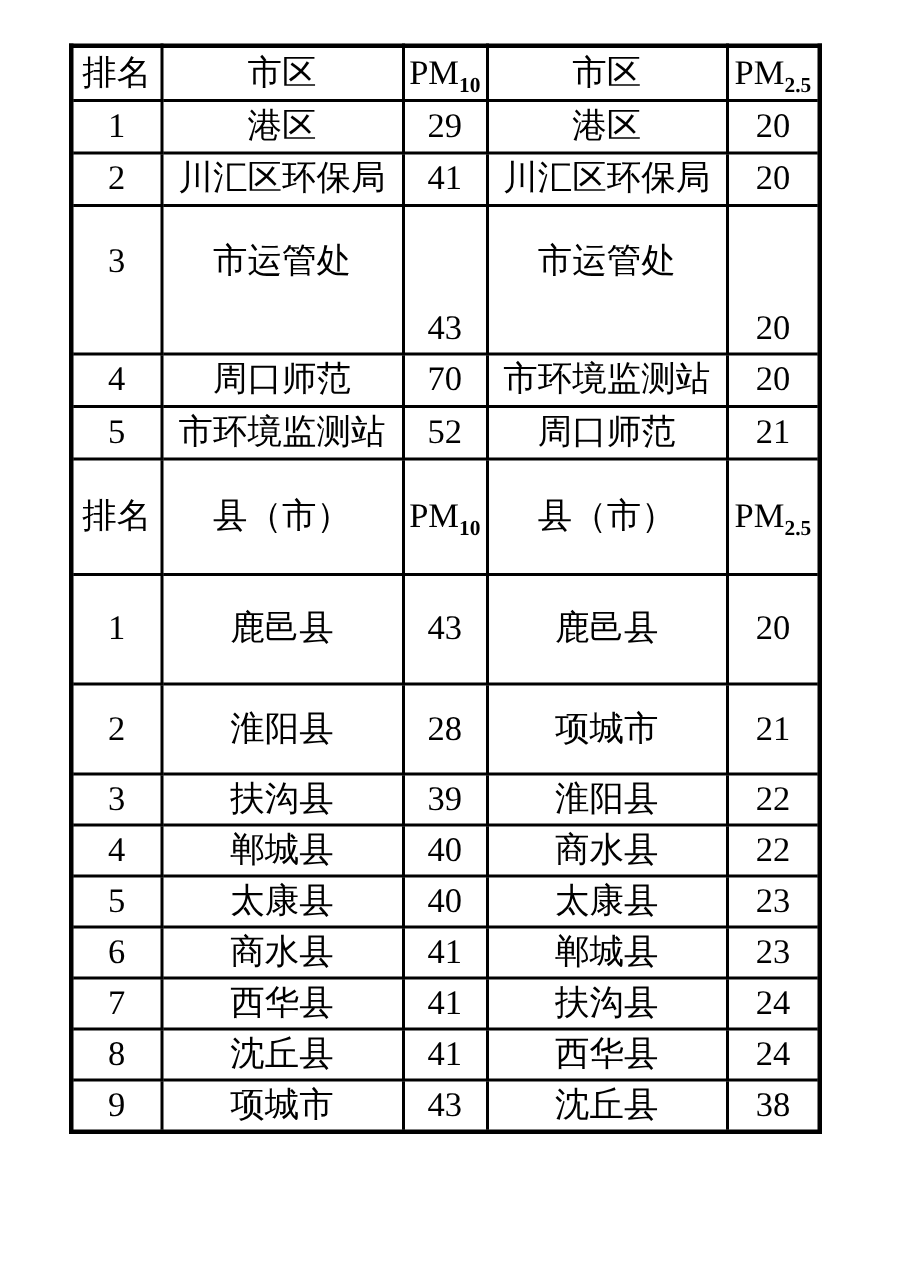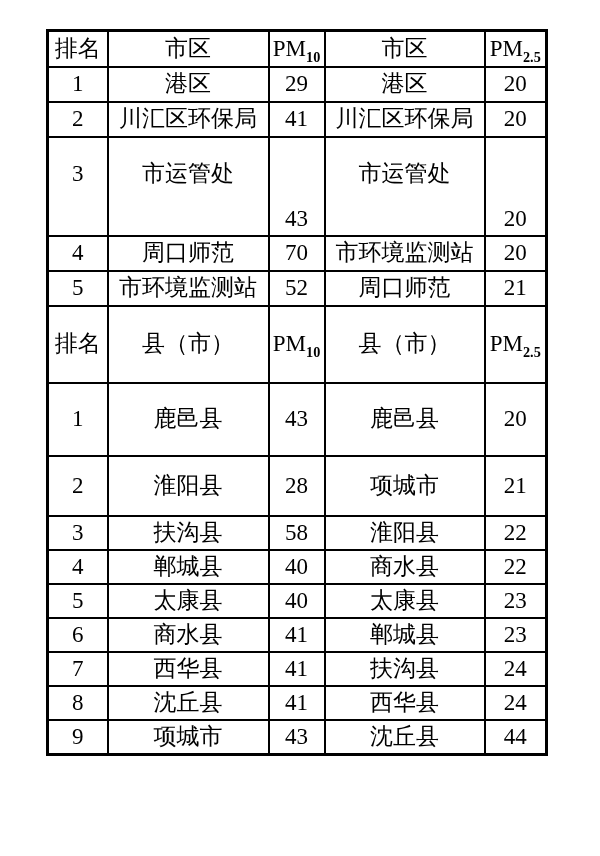--- a/index.html
+++ b/index.html
@@ -120,21 +120,21 @@
     <tr class="r-c2">
       <td>2</td>
       <td>淮阳县</td>
       <td>28</td>
       <td>项城市</td>
       <td>21</td>
     </tr>
     <tr class="r-c">
       <td>3</td>
       <td>扶沟县</td>
-      <td>58</td>
+      <td>39</td>
       <td>淮阳县</td>
       <td>22</td>
     </tr>
     <tr class="r-c">
       <td>4</td>
       <td>郸城县</td>
       <td>40</td>
       <td>商水县</td>
       <td>22</td>
     </tr>
@@ -164,17 +164,17 @@
       <td>沈丘县</td>
       <td>41</td>
       <td>西华县</td>
       <td>24</td>
     </tr>
     <tr class="r-c">
       <td>9</td>
       <td>项城市</td>
       <td>43</td>
       <td>沈丘县</td>
-      <td>44</td>
+      <td>38</td>
     </tr>
   </tbody>
     </table>
 </div>
 
 </body></html>

